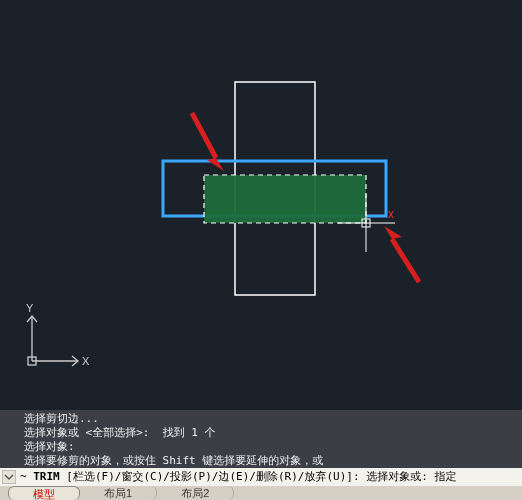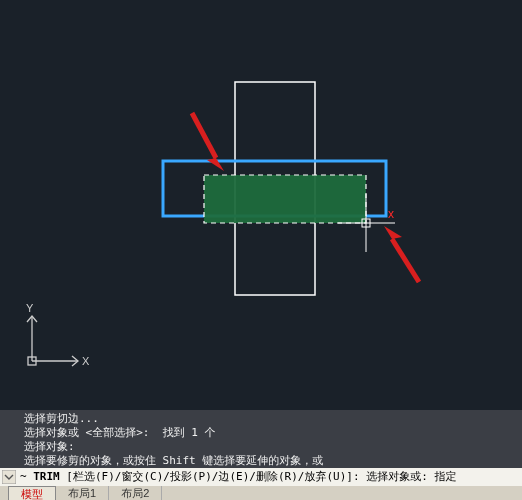--- a/index.html
+++ b/index.html
@@ -53,26 +53,27 @@
     width: 522px; height: 14px;
     background: #d5d0c3;
     display: flex;
     align-items: flex-end;
     font-size: 11px;
     font-family: SimSun, sans-serif;
     padding-left: 8px;
   }
   .tab {
     height: 14px;
-    padding: 0 12px;
+    padding: 0 24px;
     line-height: 14px;
     color: #333;
     background: #d5d0c3;
     border-right: 1px solid #aaa;
     cursor: pointer;
+    border-radius: 6px;
   }
   .tab.active {
     background: #e8e4d8;
     color: #c00;
     border-top: 1px solid #888;
     border-left: 1px solid #888;
     border-right: 1px solid #888;
   }
 </style>
 </head>

